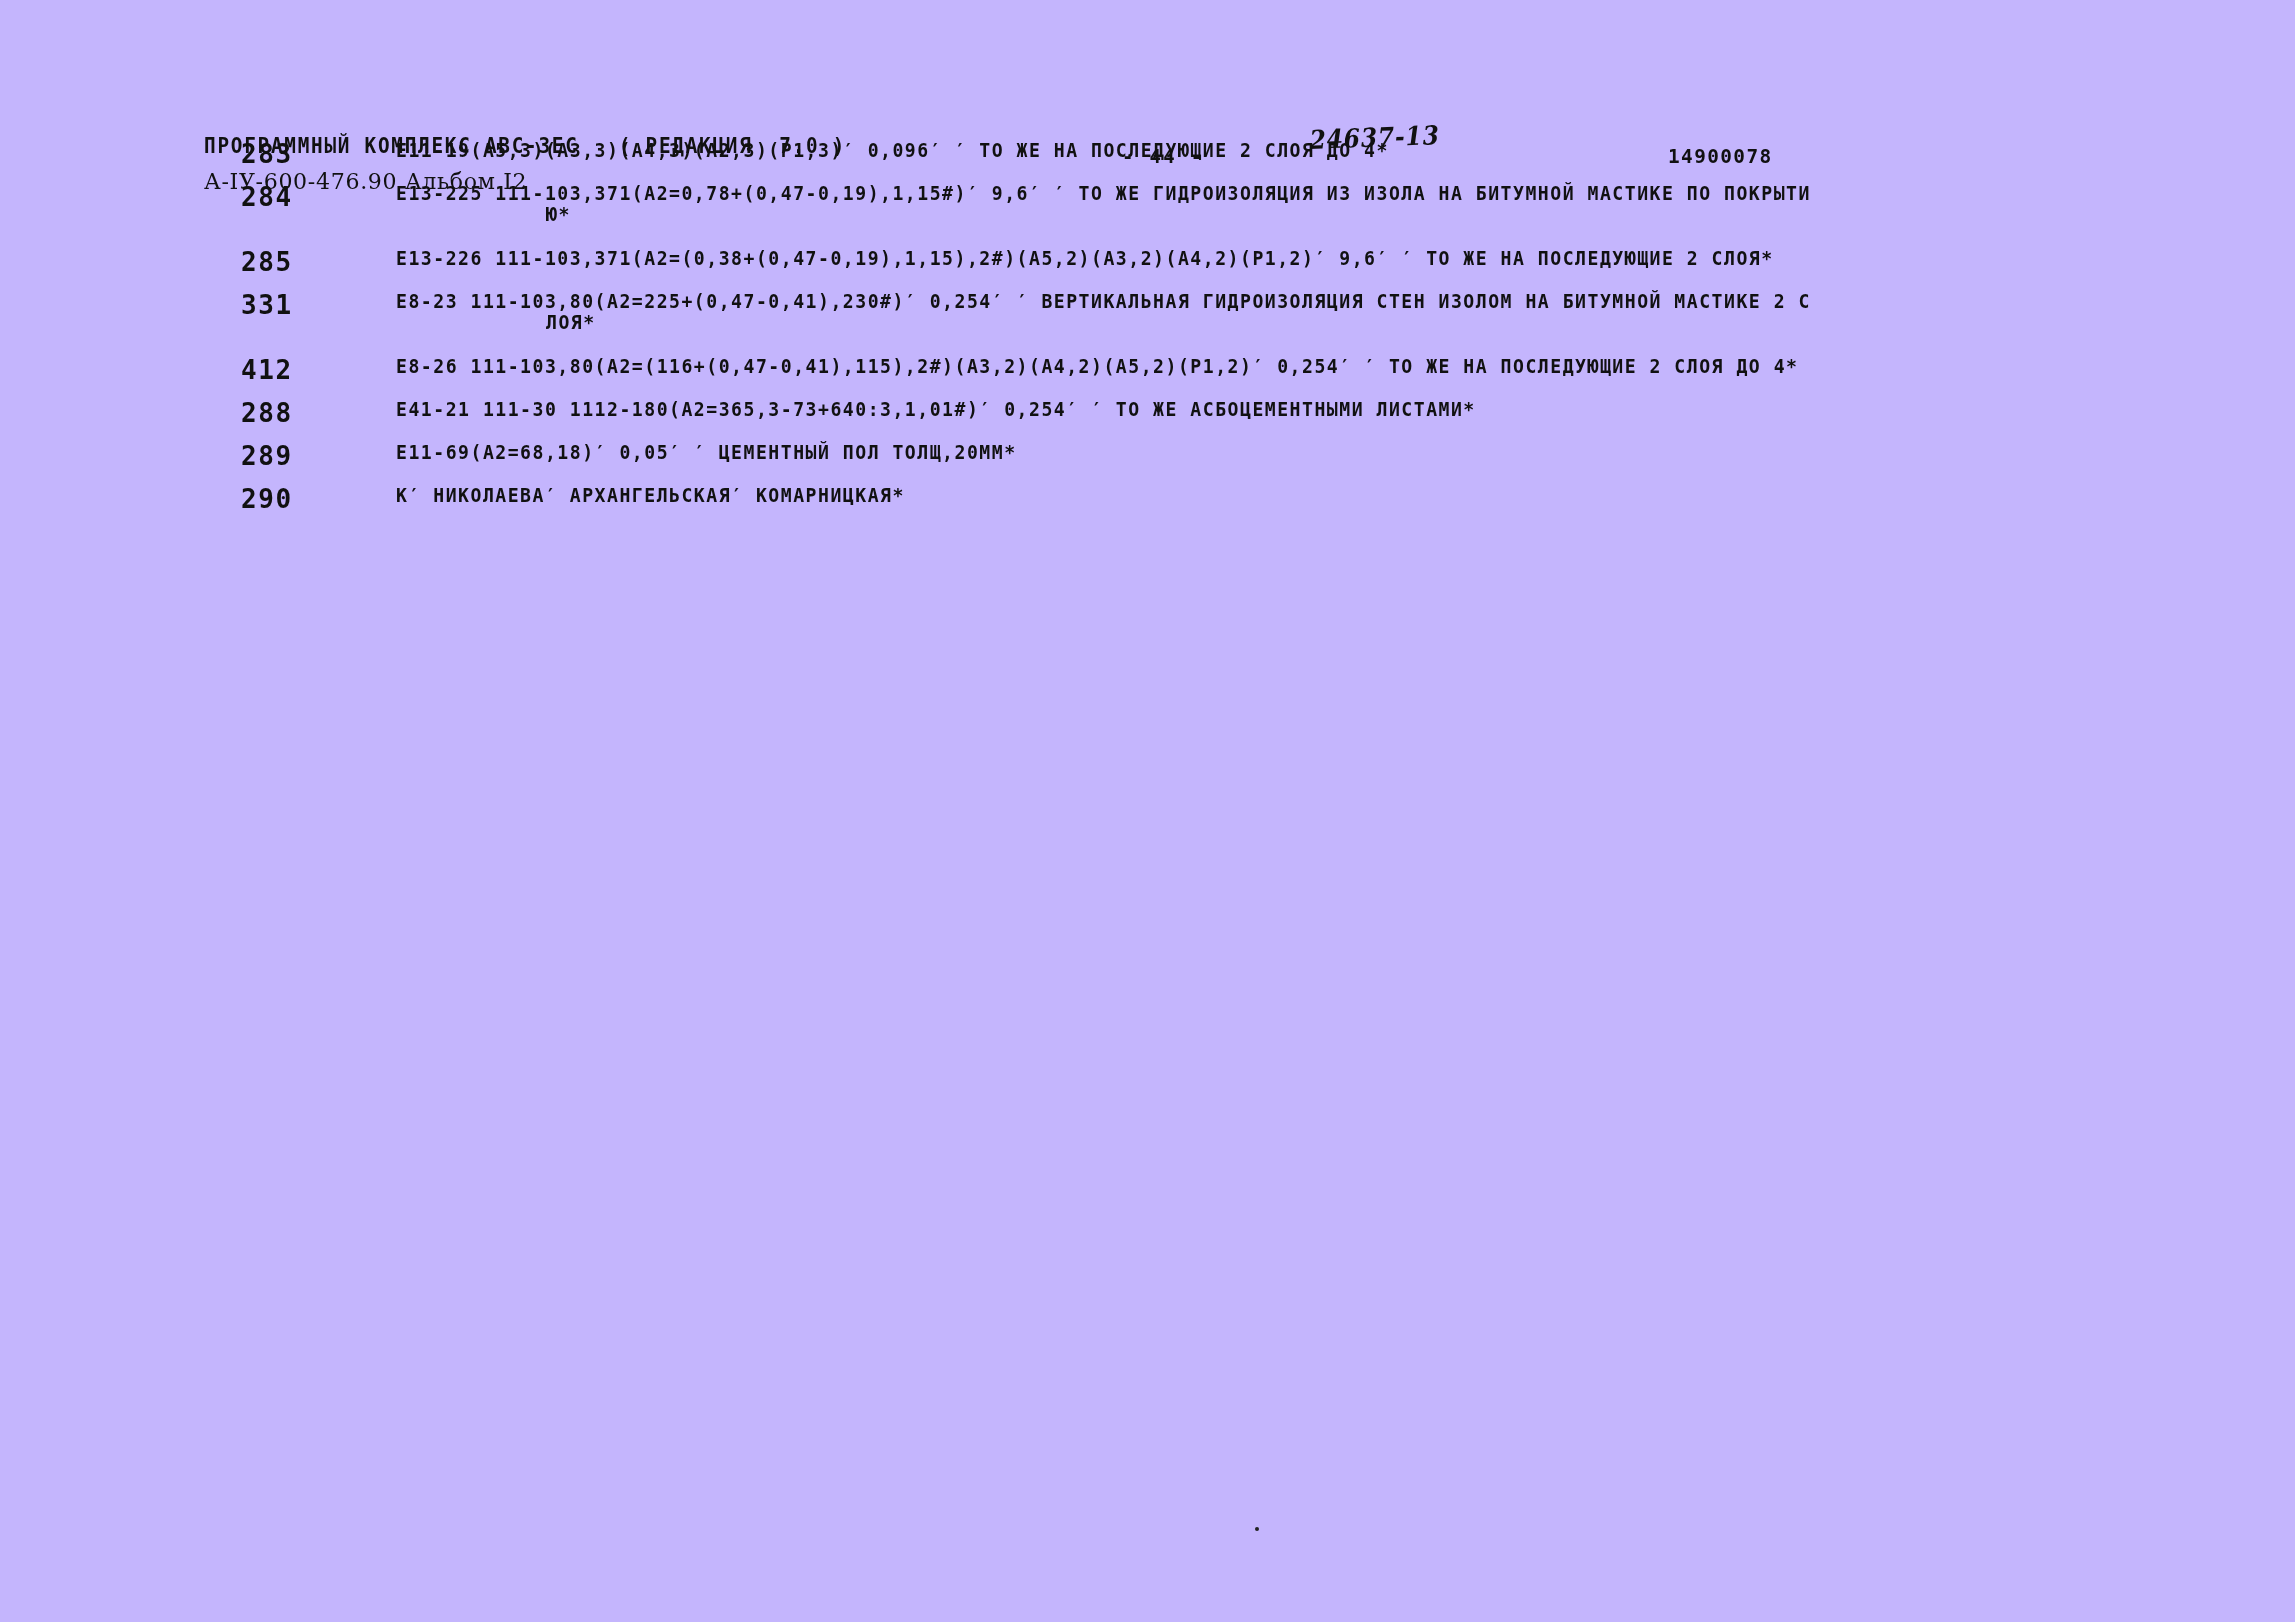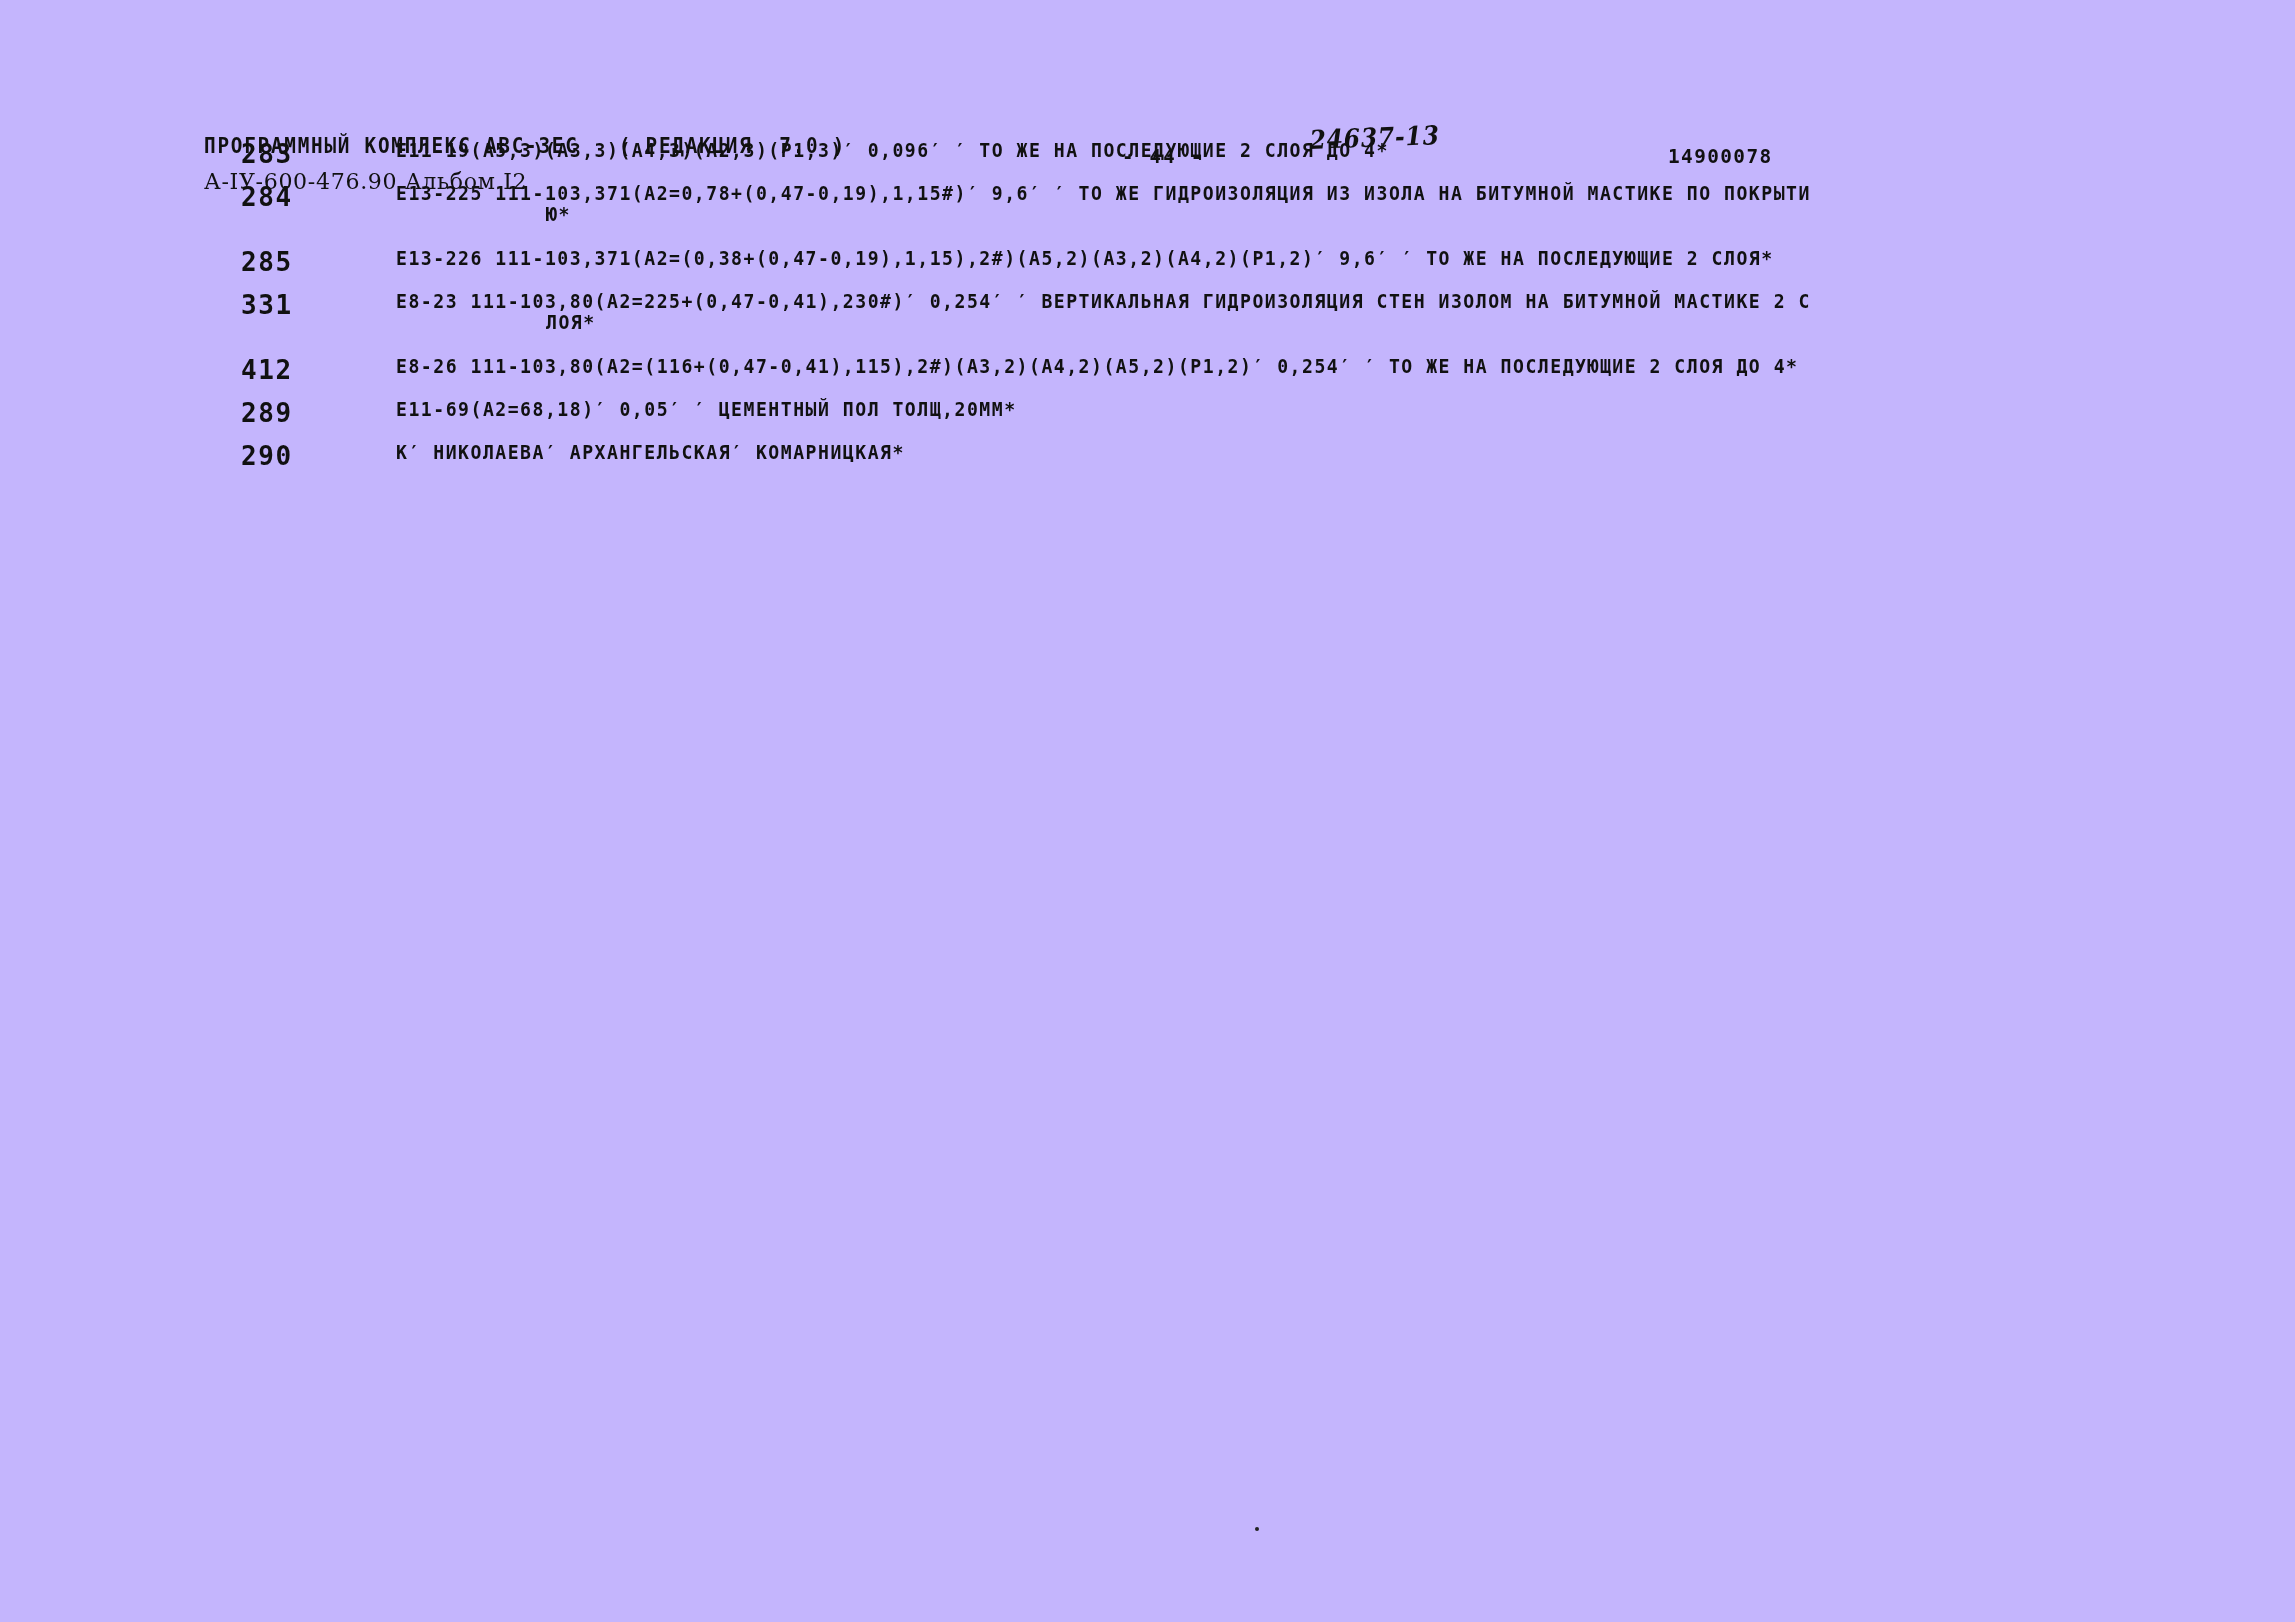--- a/index.html
+++ b/index.html
@@ -177,20 +177,24 @@
       <span class="row-num">331</span>
       <span class="row-body">Е8-23 111-103,80(А2=225+(0,47-0,41),230#)′ 0,254′ ′ ВЕРТИКАЛЬНАЯ ГИДРОИЗОЛЯЦИЯ СТЕН ИЗОЛОМ НА БИТУМНОЙ МАСТИКЕ 2 С</span>
       <span class="row-cont">ЛОЯ*</span>
     </div>
 
     <div class="row">
       <span class="row-num">412</span>
       <span class="row-body">Е8-26 111-103,80(А2=(116+(0,47-0,41),115),2#)(А3,2)(А4,2)(А5,2)(Р1,2)′ 0,254′ ′ ТО ЖЕ НА ПОСЛЕДУЮЩИЕ 2 СЛОЯ ДО 4*</span>
     </div>
 
+    <div class="row">
+      <span class="row-num">288</span>
+      <span class="row-body">Е41-21 111-30 1112-180(А2=365,3-73+640:3,1,01#)′ 0,254′ ′ ТО ЖЕ АСБОЦЕМЕНТНЫМИ ЛИСТАМИ*</span>
+    </div>
 
     <div class="row">
       <span class="row-num">289</span>
       <span class="row-body">Е11-69(А2=68,18)′ 0,05′ ′ ЦЕМЕНТНЫЙ ПОЛ ТОЛЩ,20ММ*</span>
     </div>
 
     <div class="row">
       <span class="row-num">290</span>
       <span class="row-body">К′ НИКОЛАЕВА′ АРХАНГЕЛЬСКАЯ′ КОМАРНИЦКАЯ*</span>
     </div>

